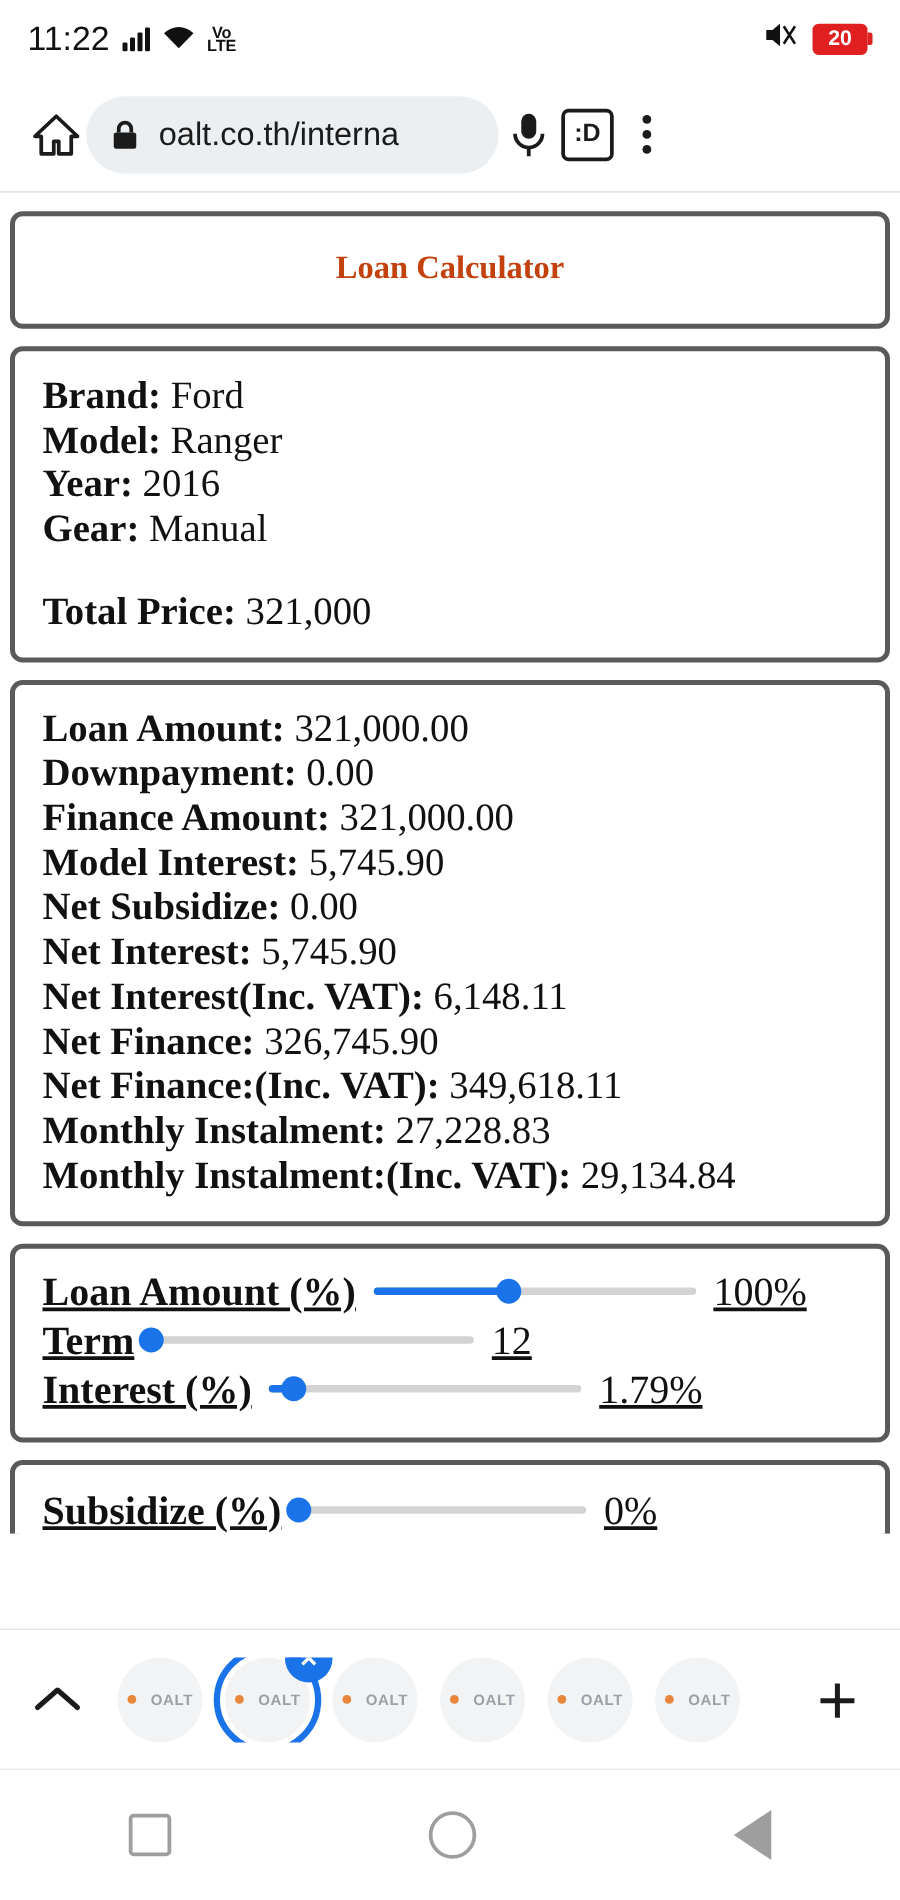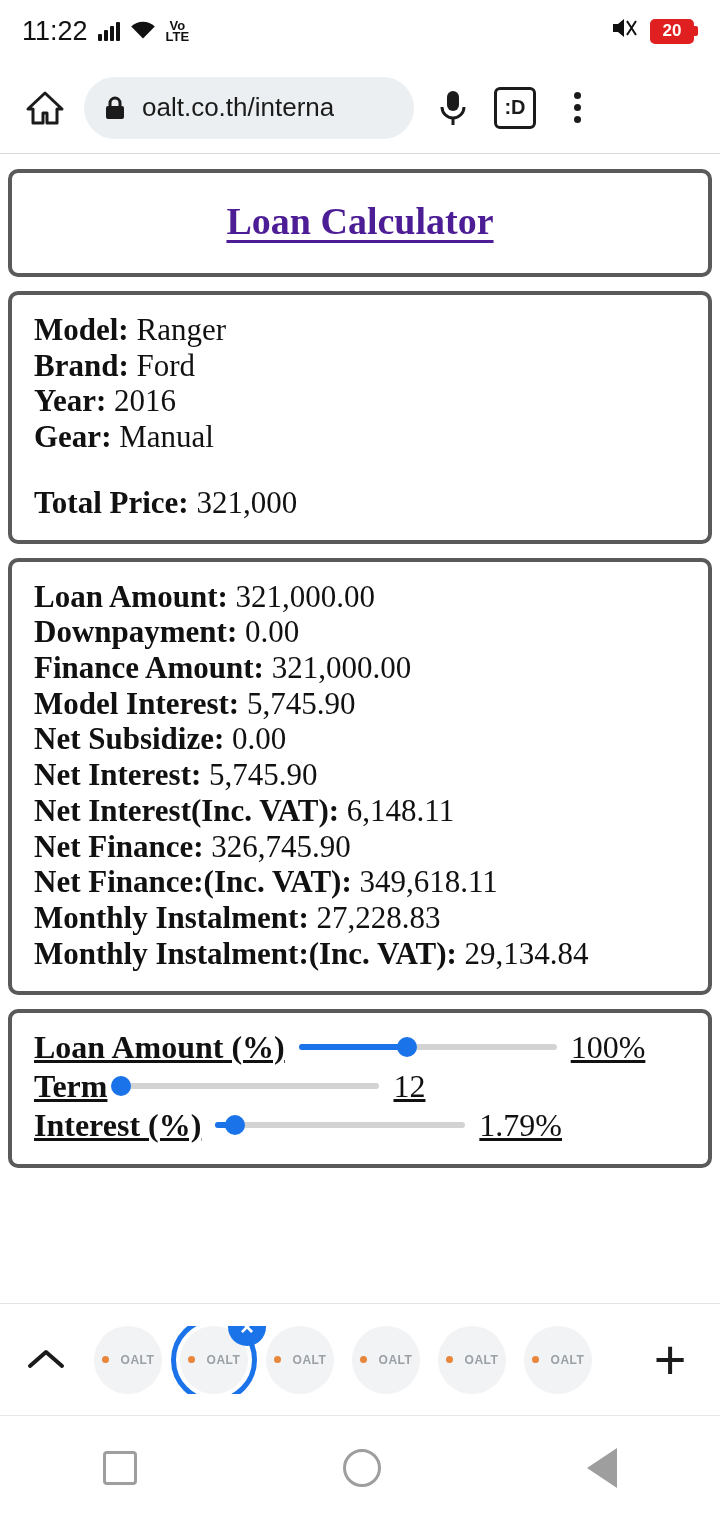--- a/index.html
+++ b/index.html
@@ -47,21 +47,21 @@
   }
   .battery .tip {
     width: 4px; height: 10px; background: #e02020; border-radius: 0 2px 2px 0;
   }
   .mute-icon { font-size: 24px; color: #111; }
 
   
   .chrome {
     height: 92px;
     display: flex; align-items: center;
-    padding: 0 22px; gap: 16px;
+    padding: 0 22px; gap: 1px;
     background: #fff;
     border-bottom: 1px solid #dadada;
   }
   .home-icon { width: 46px; height: 46px; flex: 0 0 auto; }
   .omnibox {
     flex: 1 1 auto;
     height: 62px;
     background: #eceff1;
     border-radius: 31px;
     display: flex; align-items: center;
@@ -95,22 +95,21 @@
     border: 4px solid #5a5a5a;
     border-radius: 10px;
     margin-bottom: 14px;
     padding: 18px 22px;
     background: #fff;
   }
   .title-card { padding: 26px 22px 30px 22px; }
   .calc-title {
     text-align: center;
     font-family: "Liberation Serif", serif;
-    font-size: 38px; font-weight: 700; color: #4c1d95;
-    text-decoration: underline;
+    font-size: 26px; font-weight: 700; color: #c2410c;
     text-underline-offset: 6px;
   }
   .spec, .result {
     font-family: "Liberation Serif", serif;
     font-size: 31px; line-height: 1.12; color: #111;
   }
   .spec b, .result b { font-weight: 700; }
   .spec-row { margin-bottom: 1px; }
   .gap-row { height: 30px; }
 
@@ -287,26 +286,26 @@
 
 <div class="page">
 
   <div class="card title-card">
     <div class="calc-title">Loan Calculator</div>
   </div>
 
   <div class="card">
     <div class="spec">
       <div class="spec-row">
+        <b>Brand:</b>
+        <span>Ford</span>
+      </div>
+      <div class="spec-row">
         <b>Model:</b>
         <span>Ranger</span>
-      </div>
-      <div class="spec-row">
-        <b>Brand:</b>
-        <span>Ford</span>
       </div>
       <div class="spec-row">
         <b>Year:</b>
         <span>2016</span>
       </div>
       <div class="spec-row">
         <b>Gear:</b>
         <span>Manual</span>
       </div>
       <div class="gap-row"></div>
@@ -355,20 +354,30 @@
           <span class="slider-label">Interest (%)</span>
           <span class="track" style="width: 250px;">
             <span class="fill" style="width: 8%;"></span>
             <span class="knob" style="left: 8%;"></span>
           </span>
           <span class="slider-value">1.79%</span>
         </div>
       </div>
   </div>
 
+  <div class="partial-card">
+    <div class="slider-row">
+      <span class="slider-label">Subsidize (%)</span>
+      <span class="track" style="width:230px">
+        <span class="fill" style="width:0%"></span>
+        <span class="knob" style="left:0%"></span>
+      </span>
+      <span class="slider-value">0%</span>
+    </div>
+  </div>
 
 </div>
 
 <div class="tabstrip">
   <span class="chev-up">
     <svg width="44" height="30" viewBox="0 0 44 30">
         <path d="M6 21 22 7l16 14" fill="none" stroke="#1b1b1b" stroke-width="4" stroke-linecap="round" stroke-linejoin="round"></path>
       </svg>
   </span>
   <div class="tabs-scroll" id="tabs-scroll">

